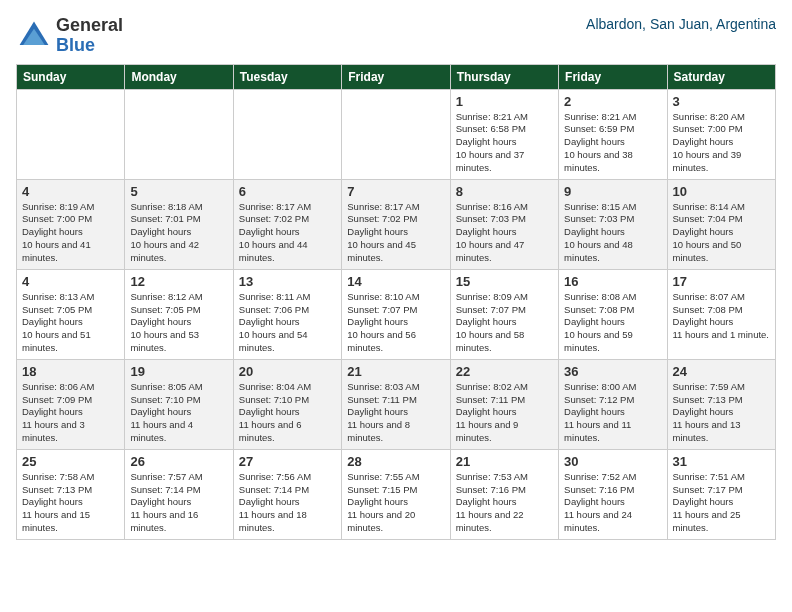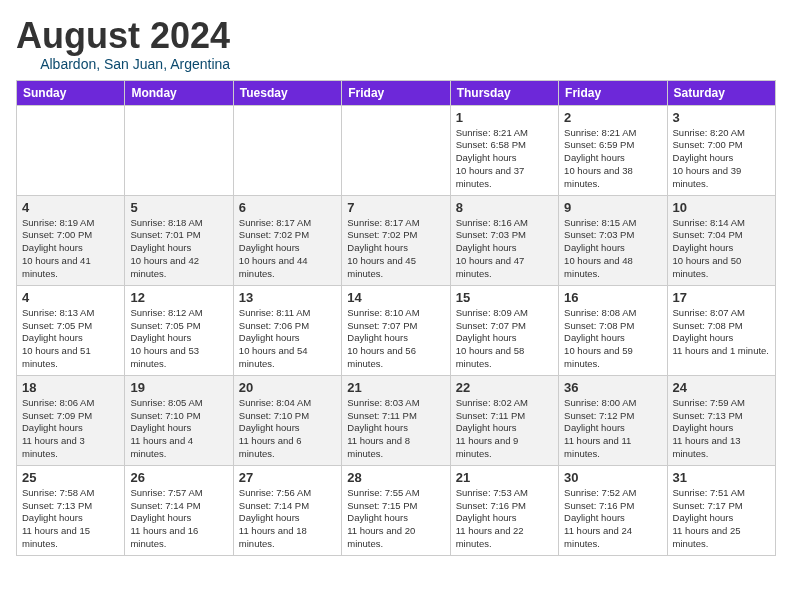--- a/index.html
+++ b/index.html
@@ -52,21 +52,21 @@
     .location {
       font-size: 14px;
       color: #0c4a6e;
     }
     .calendar {
       width: 100%;
       border-collapse: collapse;
       table-layout: fixed;
     }
     .calendar th {
-      background-color: #6d28d9;
+      background-color: #14532d;
       color: #fff;
       text-align: left;
       padding: 5px 6px;
       font-size: 12px;
       border: 1px solid #ccc;
     }
     .calendar td {
       vertical-align: top;
       border: 1px solid #ccc;
       padding: 4px 5px;
@@ -90,22 +90,31 @@
       color: #333;
     }
     .empty-cell {
       background: #fff !important;
     }
   </style>
 </head>
 <body>
 
 <div class="header">
+  <div class="logo">
+    <svg class="logo-icon" viewBox="0 0 40 40" xmlns="http://www.w3.org/2000/svg">
+      <polygon points="20,4 36,30 4,30" fill="#2a6db5"></polygon>
+      <polygon points="20,12 32,30 8,30" fill="#5a9fd4"></polygon>
+    </svg>
+    <div class="logo-text">
+      <span class="logo-general">General</span>
+      <span class="logo-blue">Blue</span>
+    </div>
+  </div>
   <div class="title-block">
-    <div class="month-title">August 2024</div>
     <div class="location">Albardon, San Juan, Argentina</div>
   </div>
 </div>
 
 <table class="calendar">
   <thead>
     <tr>
       <th>Sunday</th>
       <th>Monday</th>
       <th>Tuesday</th>

